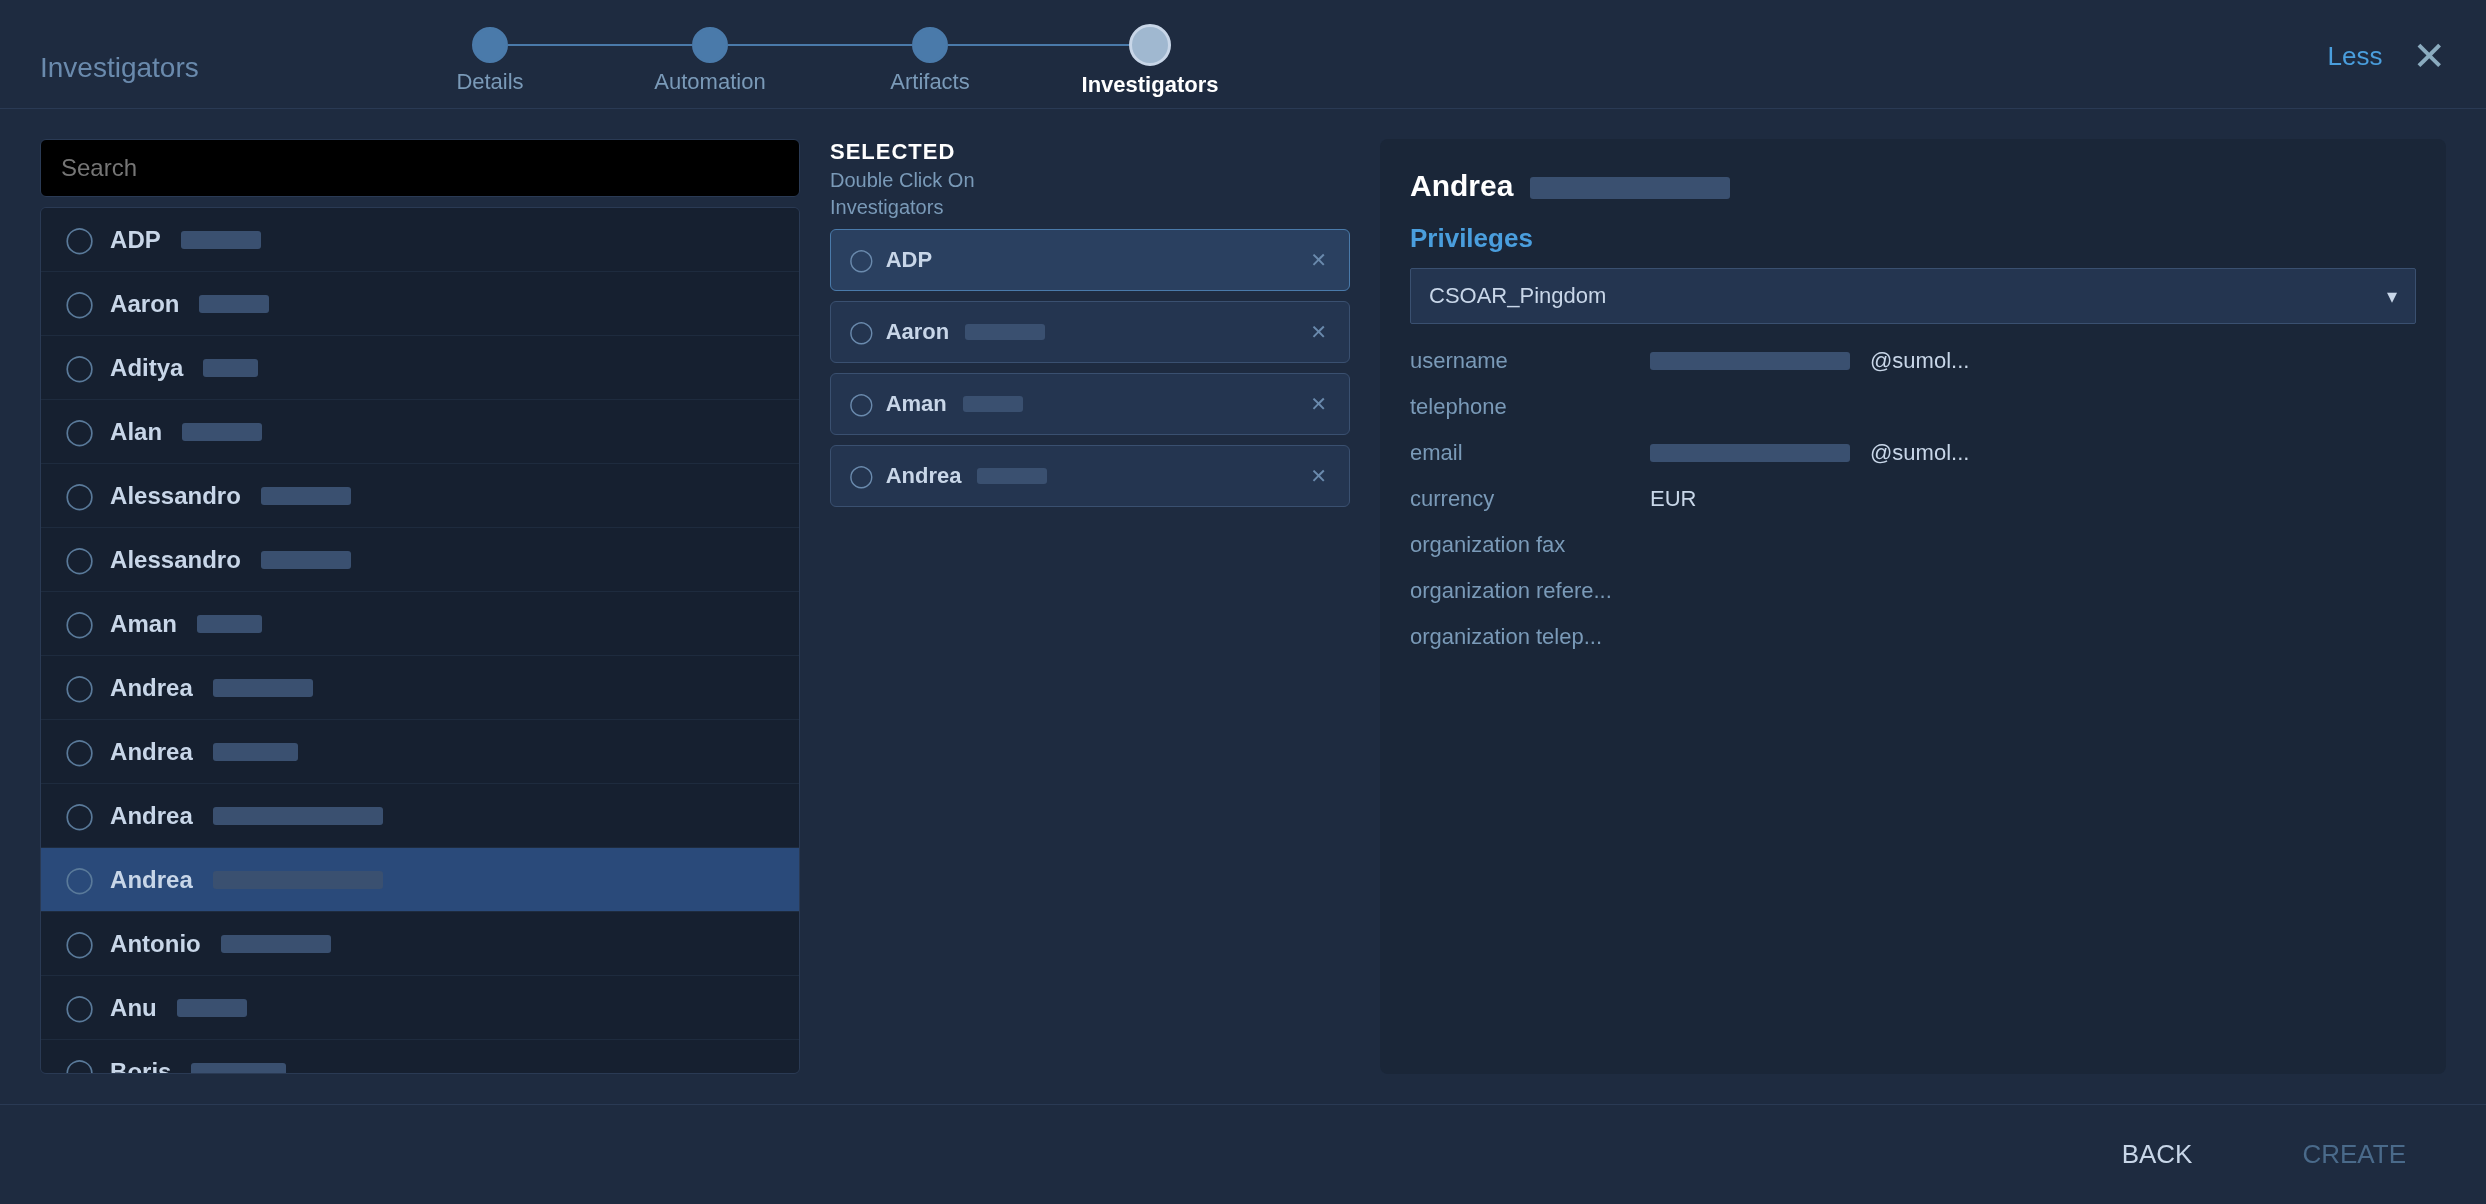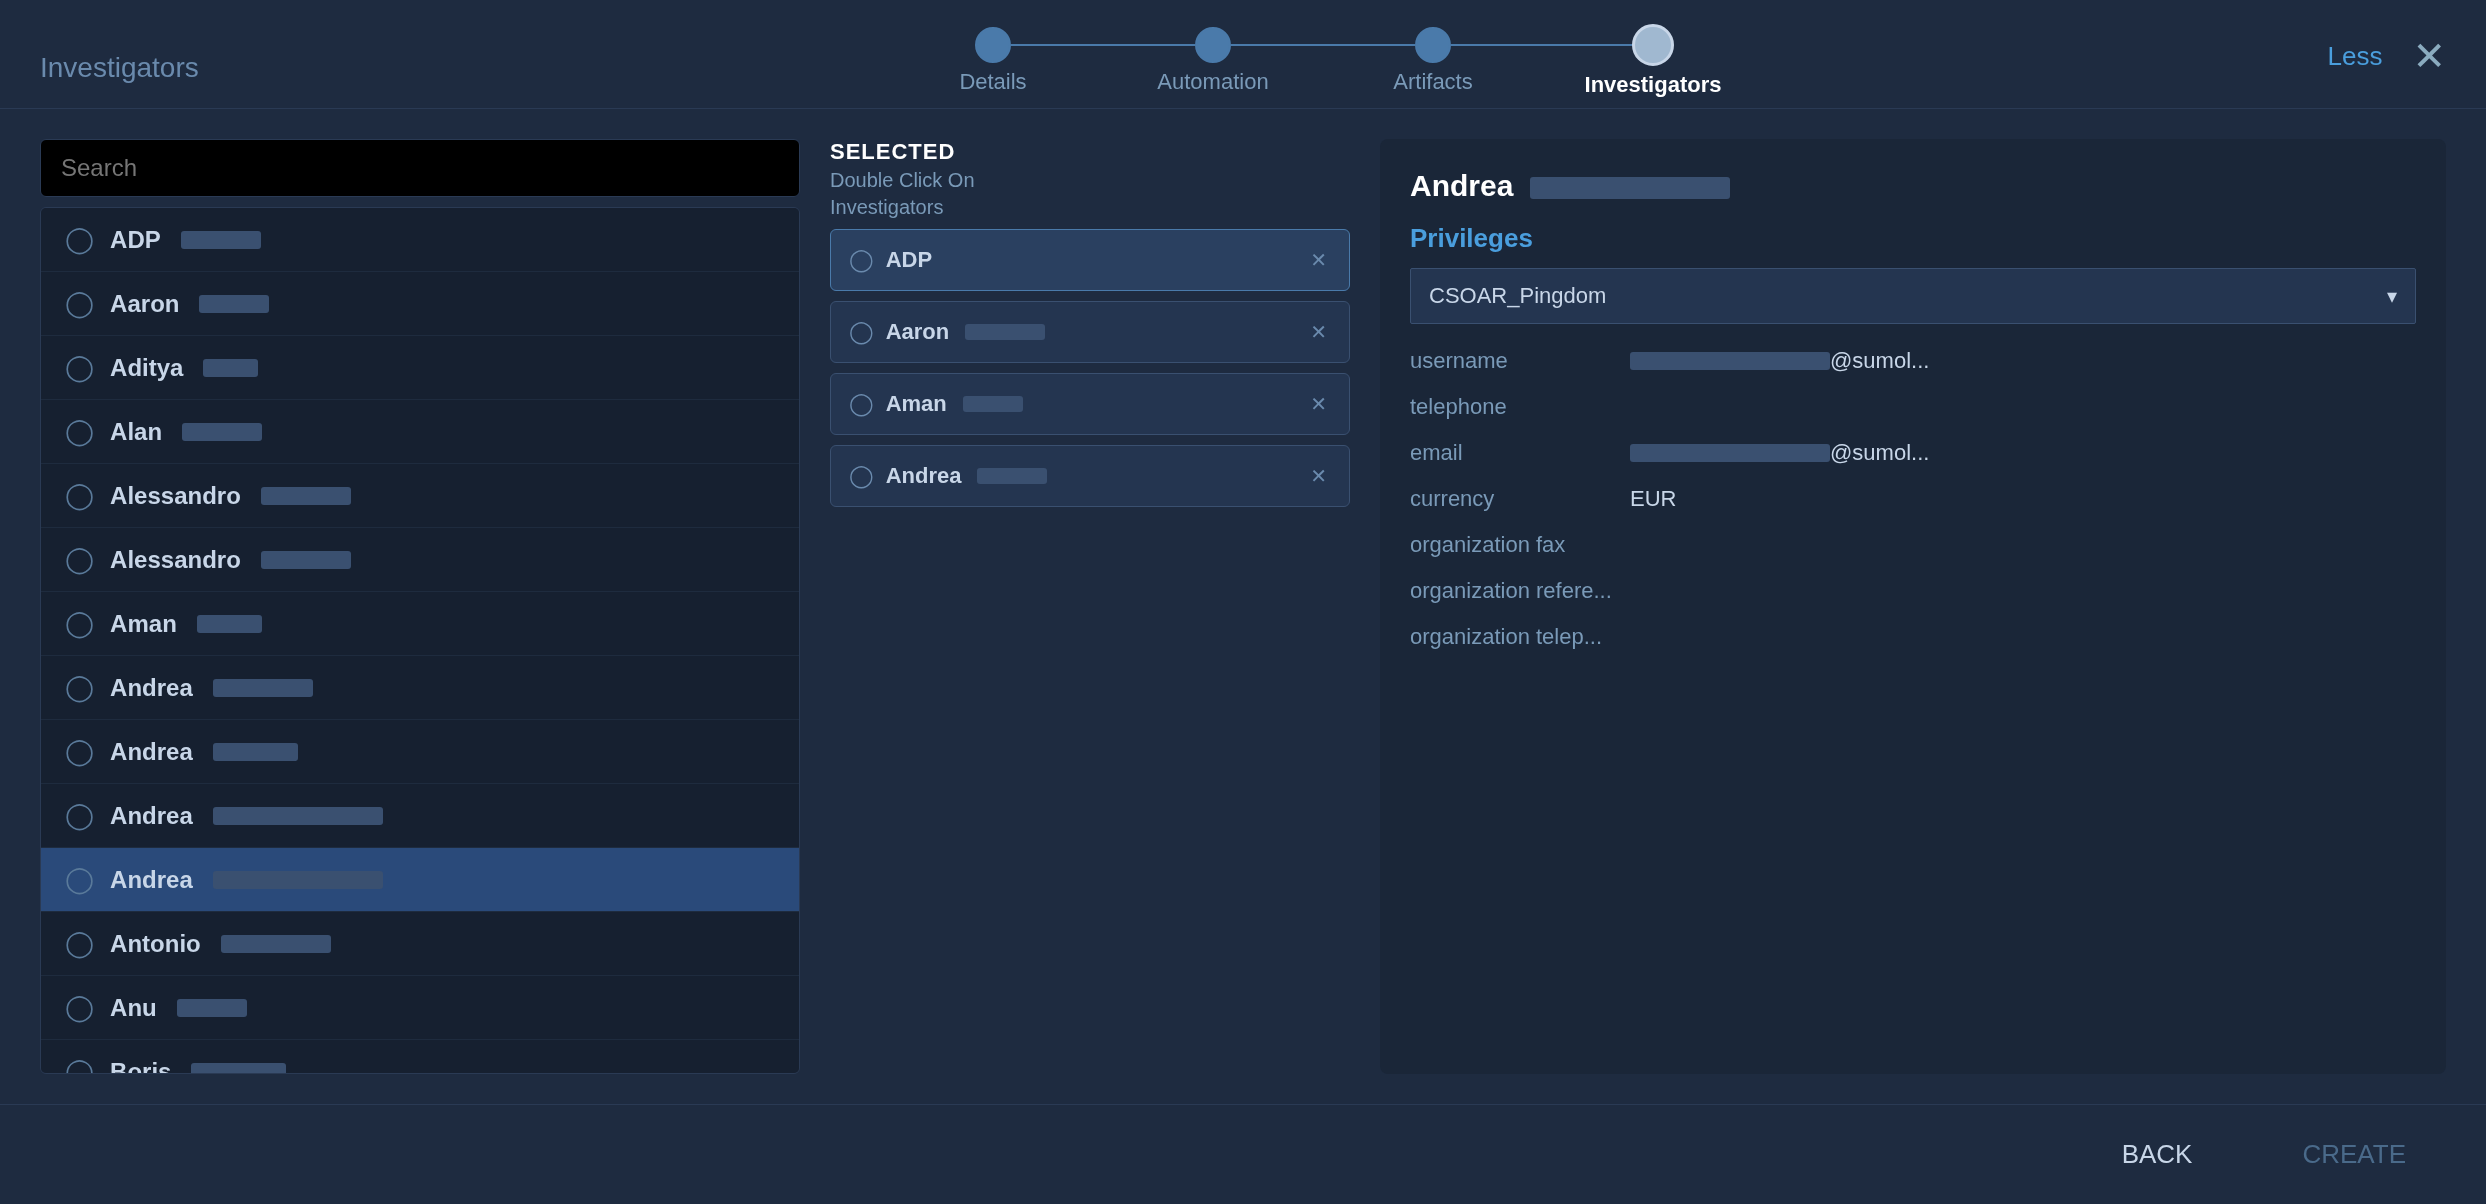--- a/index.html
+++ b/index.html
@@ -37,21 +37,21 @@
     }
     .subtitle {
       font-size: 28px;
       color: #6a8aad;
       margin-top: 4px;
     }
     .stepper {
       flex: 1;
       display: flex;
       align-items: center;
-      justify-content: center;
+      justify-content: flex-start;
       padding-bottom: 10px;
       gap: 0;
     }
     .step-item {
       display: flex;
       flex-direction: column;
       align-items: center;
       position: relative;
       min-width: 220px;
     }
@@ -296,20 +296,21 @@
       margin-bottom: 24px;
     }
     .detail-fields {
       display: flex;
       flex-direction: column;
       gap: 20px;
     }
     .detail-row {
       display: flex;
       align-items: center;
+      gap: 20px;
     }
     .detail-key {
       font-size: 22px;
       color: #7a9ab8;
       min-width: 220px;
     }
     .detail-val {
       font-size: 22px;
       color: #c8d6e8;
     }

